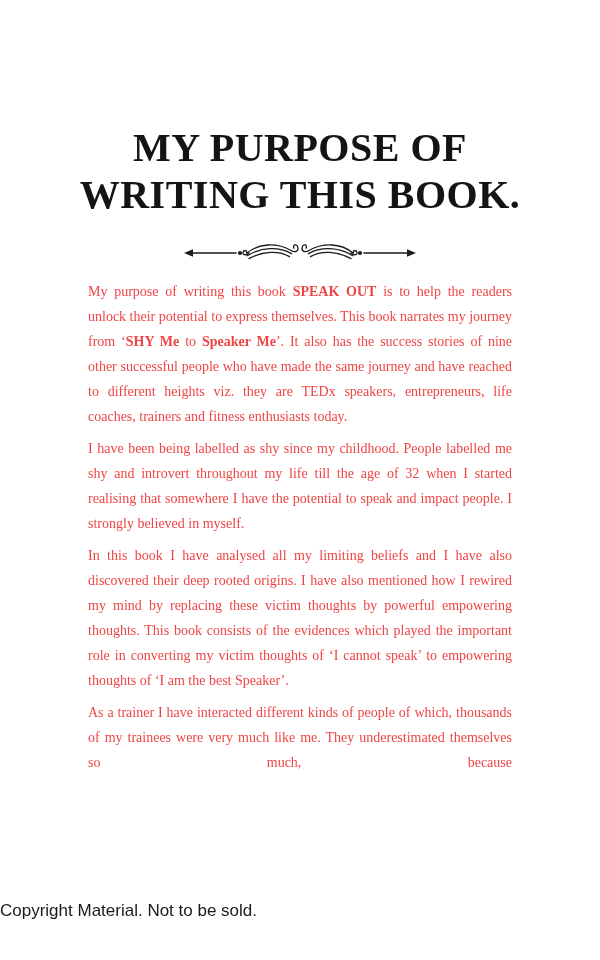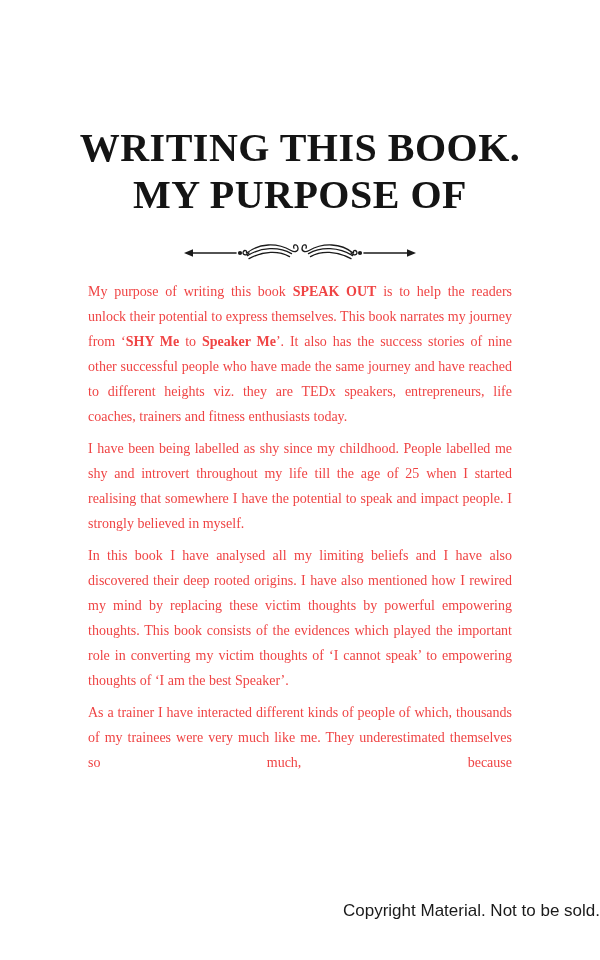--- a/index.html
+++ b/index.html
@@ -42,34 +42,34 @@
   }
   .body-text p { margin: 0 0 7px 0; }
   .body-text p:last-child { margin-bottom: 4px; }
   .body-text p.continued { text-align-last: justify; }
   .body-text b { font-weight: bold; }
   .footer {
     position: absolute;
     left: 0;
     right: 0;
     top: 901px;
-    text-align: right;
+    text-align: left;
     font-family: "Liberation Sans", sans-serif;
     font-size: 17px;
     color: #1a1a1a;
   }
 </style>
 </head>
 <body>
 
 <div class="page">
 
   <h1 class="title">
+    <span class="title-line">MY PURPOSE OF</span>
     <span class="title-line">WRITING THIS BOOK.</span>
-    <span class="title-line">MY PURPOSE OF</span>
   </h1>
 
   <div class="divider-wrap">
     <svg width="234" height="26" viewBox="0 0 234 26" fill="none" stroke="#1b1b1b" stroke-width="1.3" stroke-linecap="round">
       <defs>
         <g id="half-orn">
 
           <path d="M1 13 L10 9.2 L10 16.8 Z" fill="#1b1b1b" stroke="none"></path>
 
           <line x1="8" y1="13" x2="53" y2="13" stroke-width="1.6"></line>
@@ -82,20 +82,20 @@
           <path d="M66 18.6 C 80 11 96 10.5 106.5 16.6"></path>
         </g>
       </defs>
       <use href="#half-orn"></use>
       <use href="#half-orn" transform="translate(234 0) scale(-1 1)"></use>
     </svg>
   </div>
 
   <div class="body-text">
       <p><span>My purpose of writing this book </span><b>SPEAK OUT</b><span> is to help the readers unlock their potential to express themselves. This book narrates my journey from ‘</span><b>SHY Me</b><span> to </span><b>Speaker Me</b><span>’. It also has the success stories of nine other successful people who have made the same journey and have reached to different heights viz. they are TEDx speakers, entrepreneurs, life coaches, trainers and fitness enthusiasts today.</span></p>
-      <p><span>I have been being labelled as shy since my childhood. People labelled me shy and introvert throughout my life till the age of 25 when I started realising that somewhere I have the potential to speak and impact people. I strongly believed in myself.</span></p>
+      <p><span>I have been being labelled as shy since my childhood. People labelled me shy and introvert throughout my life till the age of 32 when I started realising that somewhere I have the potential to speak and impact people. I strongly believed in myself.</span></p>
       <p><span>In this book I have analysed all my limiting beliefs and I have also discovered their deep rooted origins. I have also mentioned how I rewired my mind by replacing these victim thoughts by powerful empowering thoughts. This book consists of the evidences which played the important role in converting my victim thoughts of ‘I cannot speak’ to empowering thoughts of ‘I am the best Speaker’.</span></p>
       <p class="continued"><span>As a trainer I have interacted different kinds of people of which, thousands of my trainees were very much like me. They underestimated themselves so much, because</span></p>
     </div>
 
   <div class="footer">Copyright Material. Not to be sold.</div>
 
 </div>
 
 </body></html>

